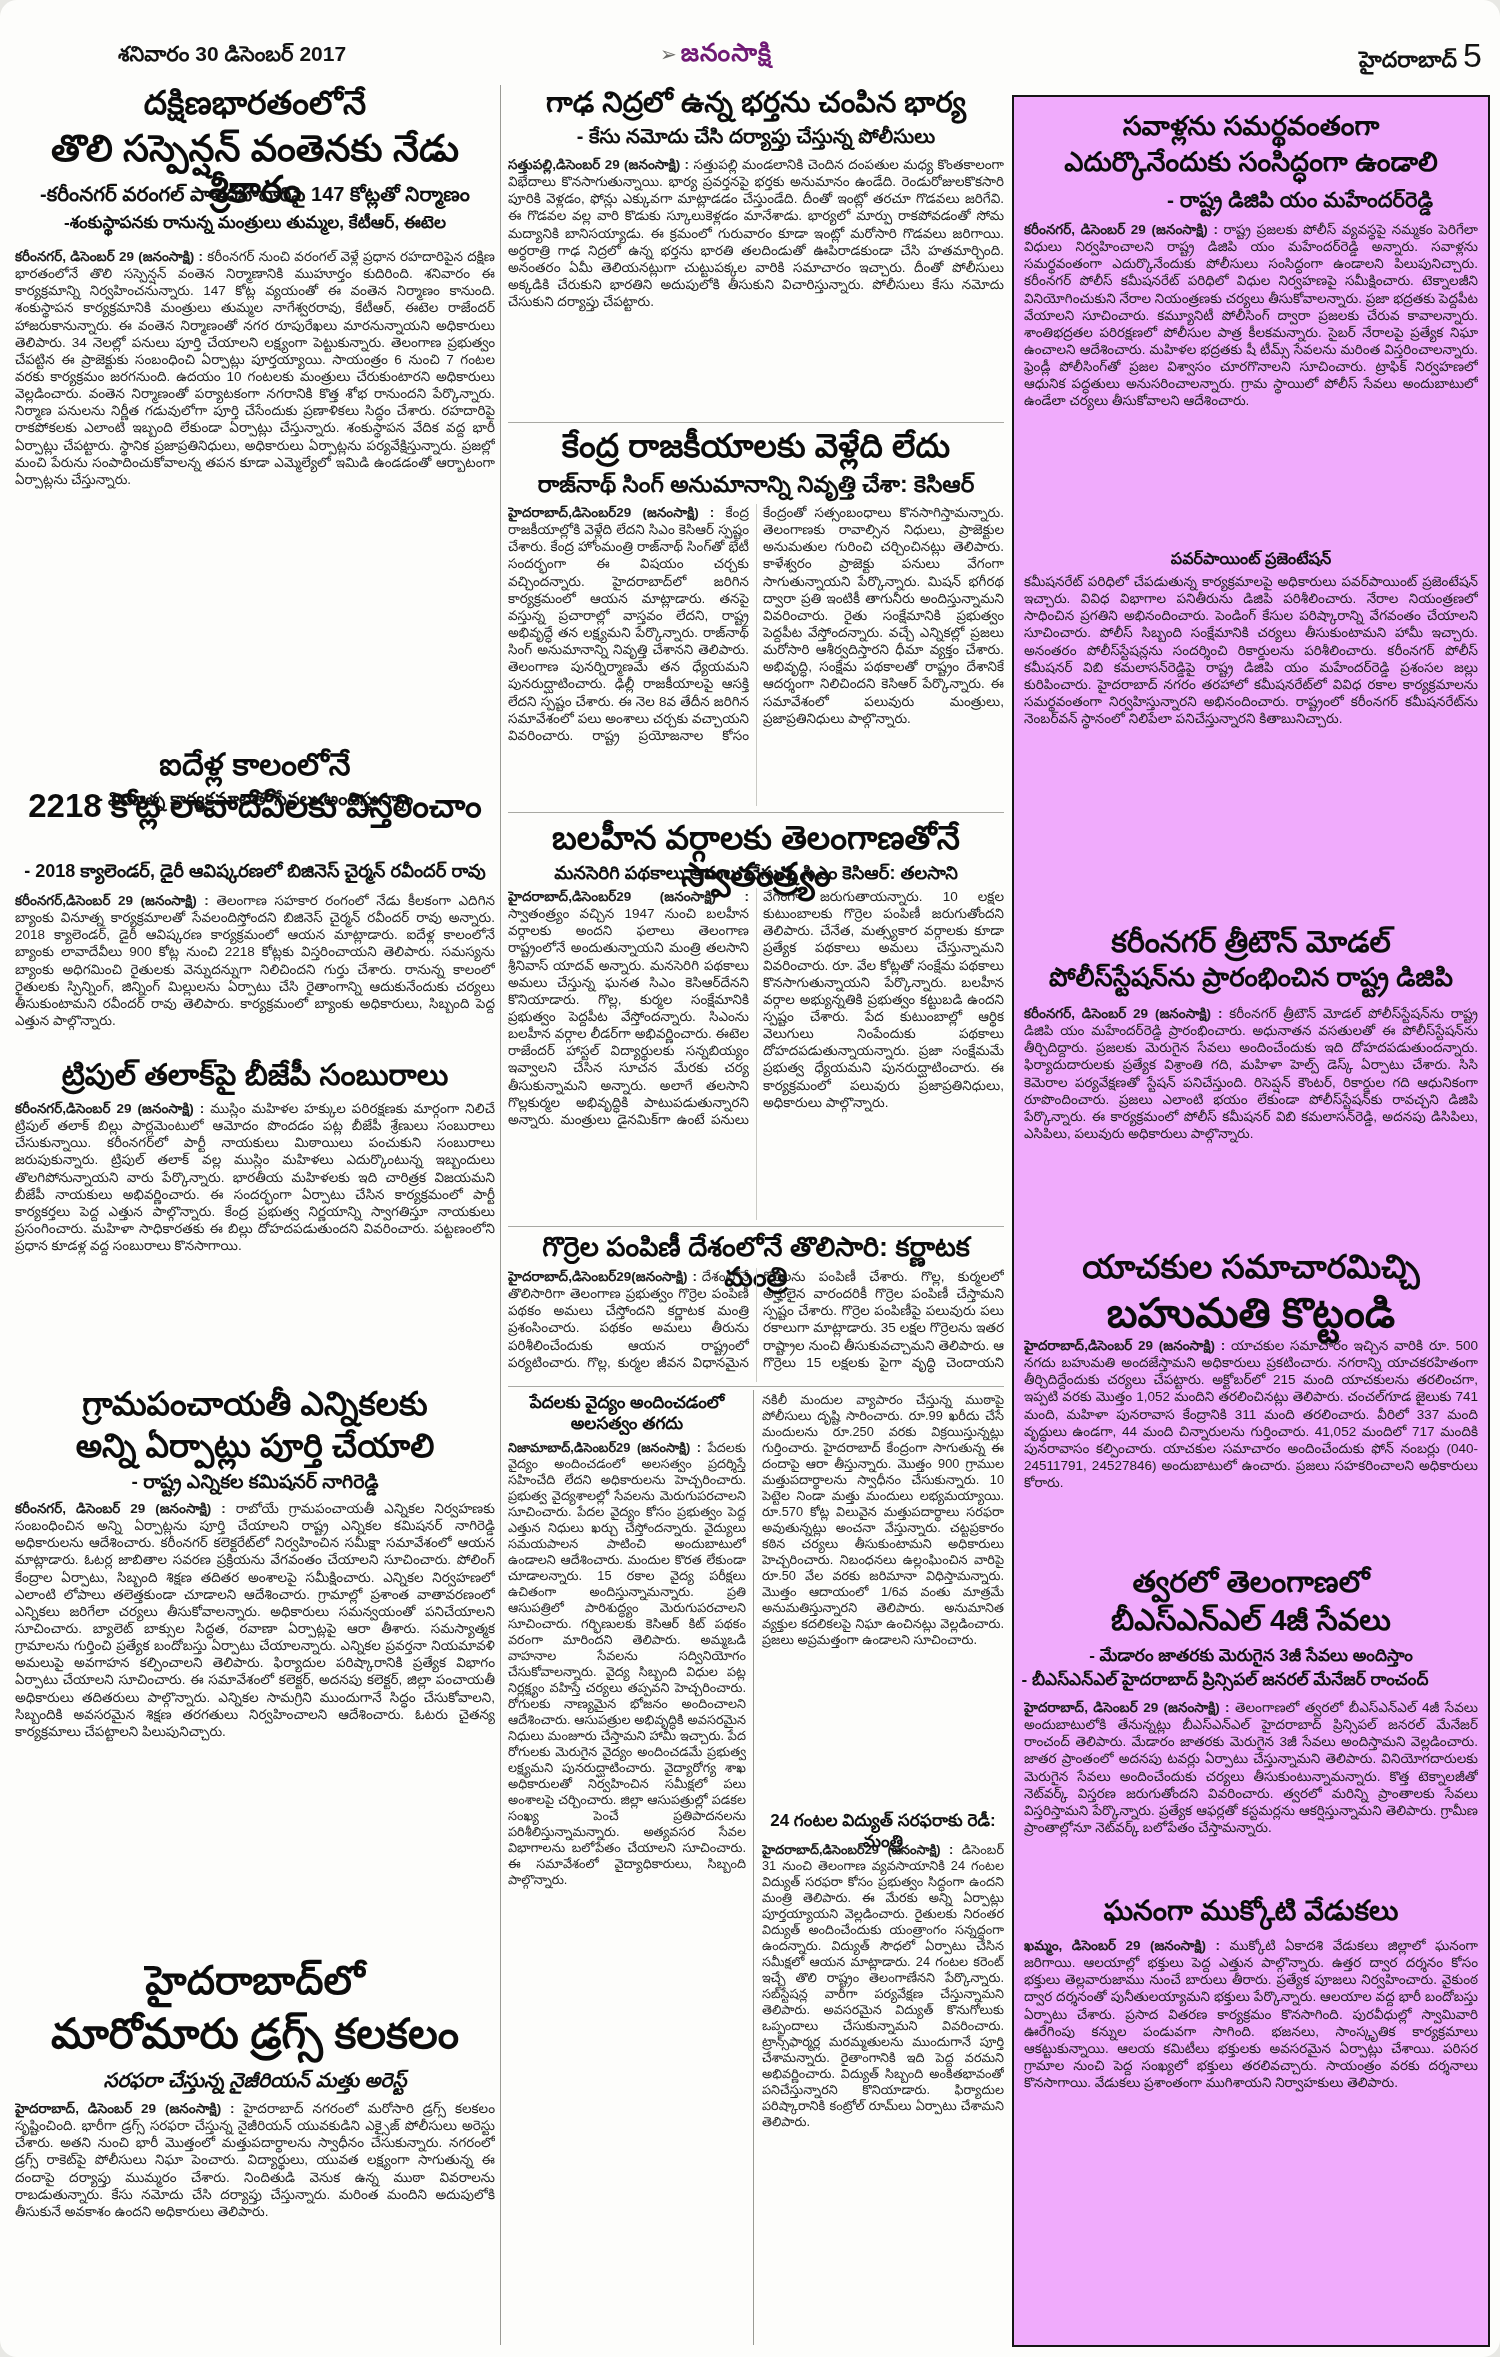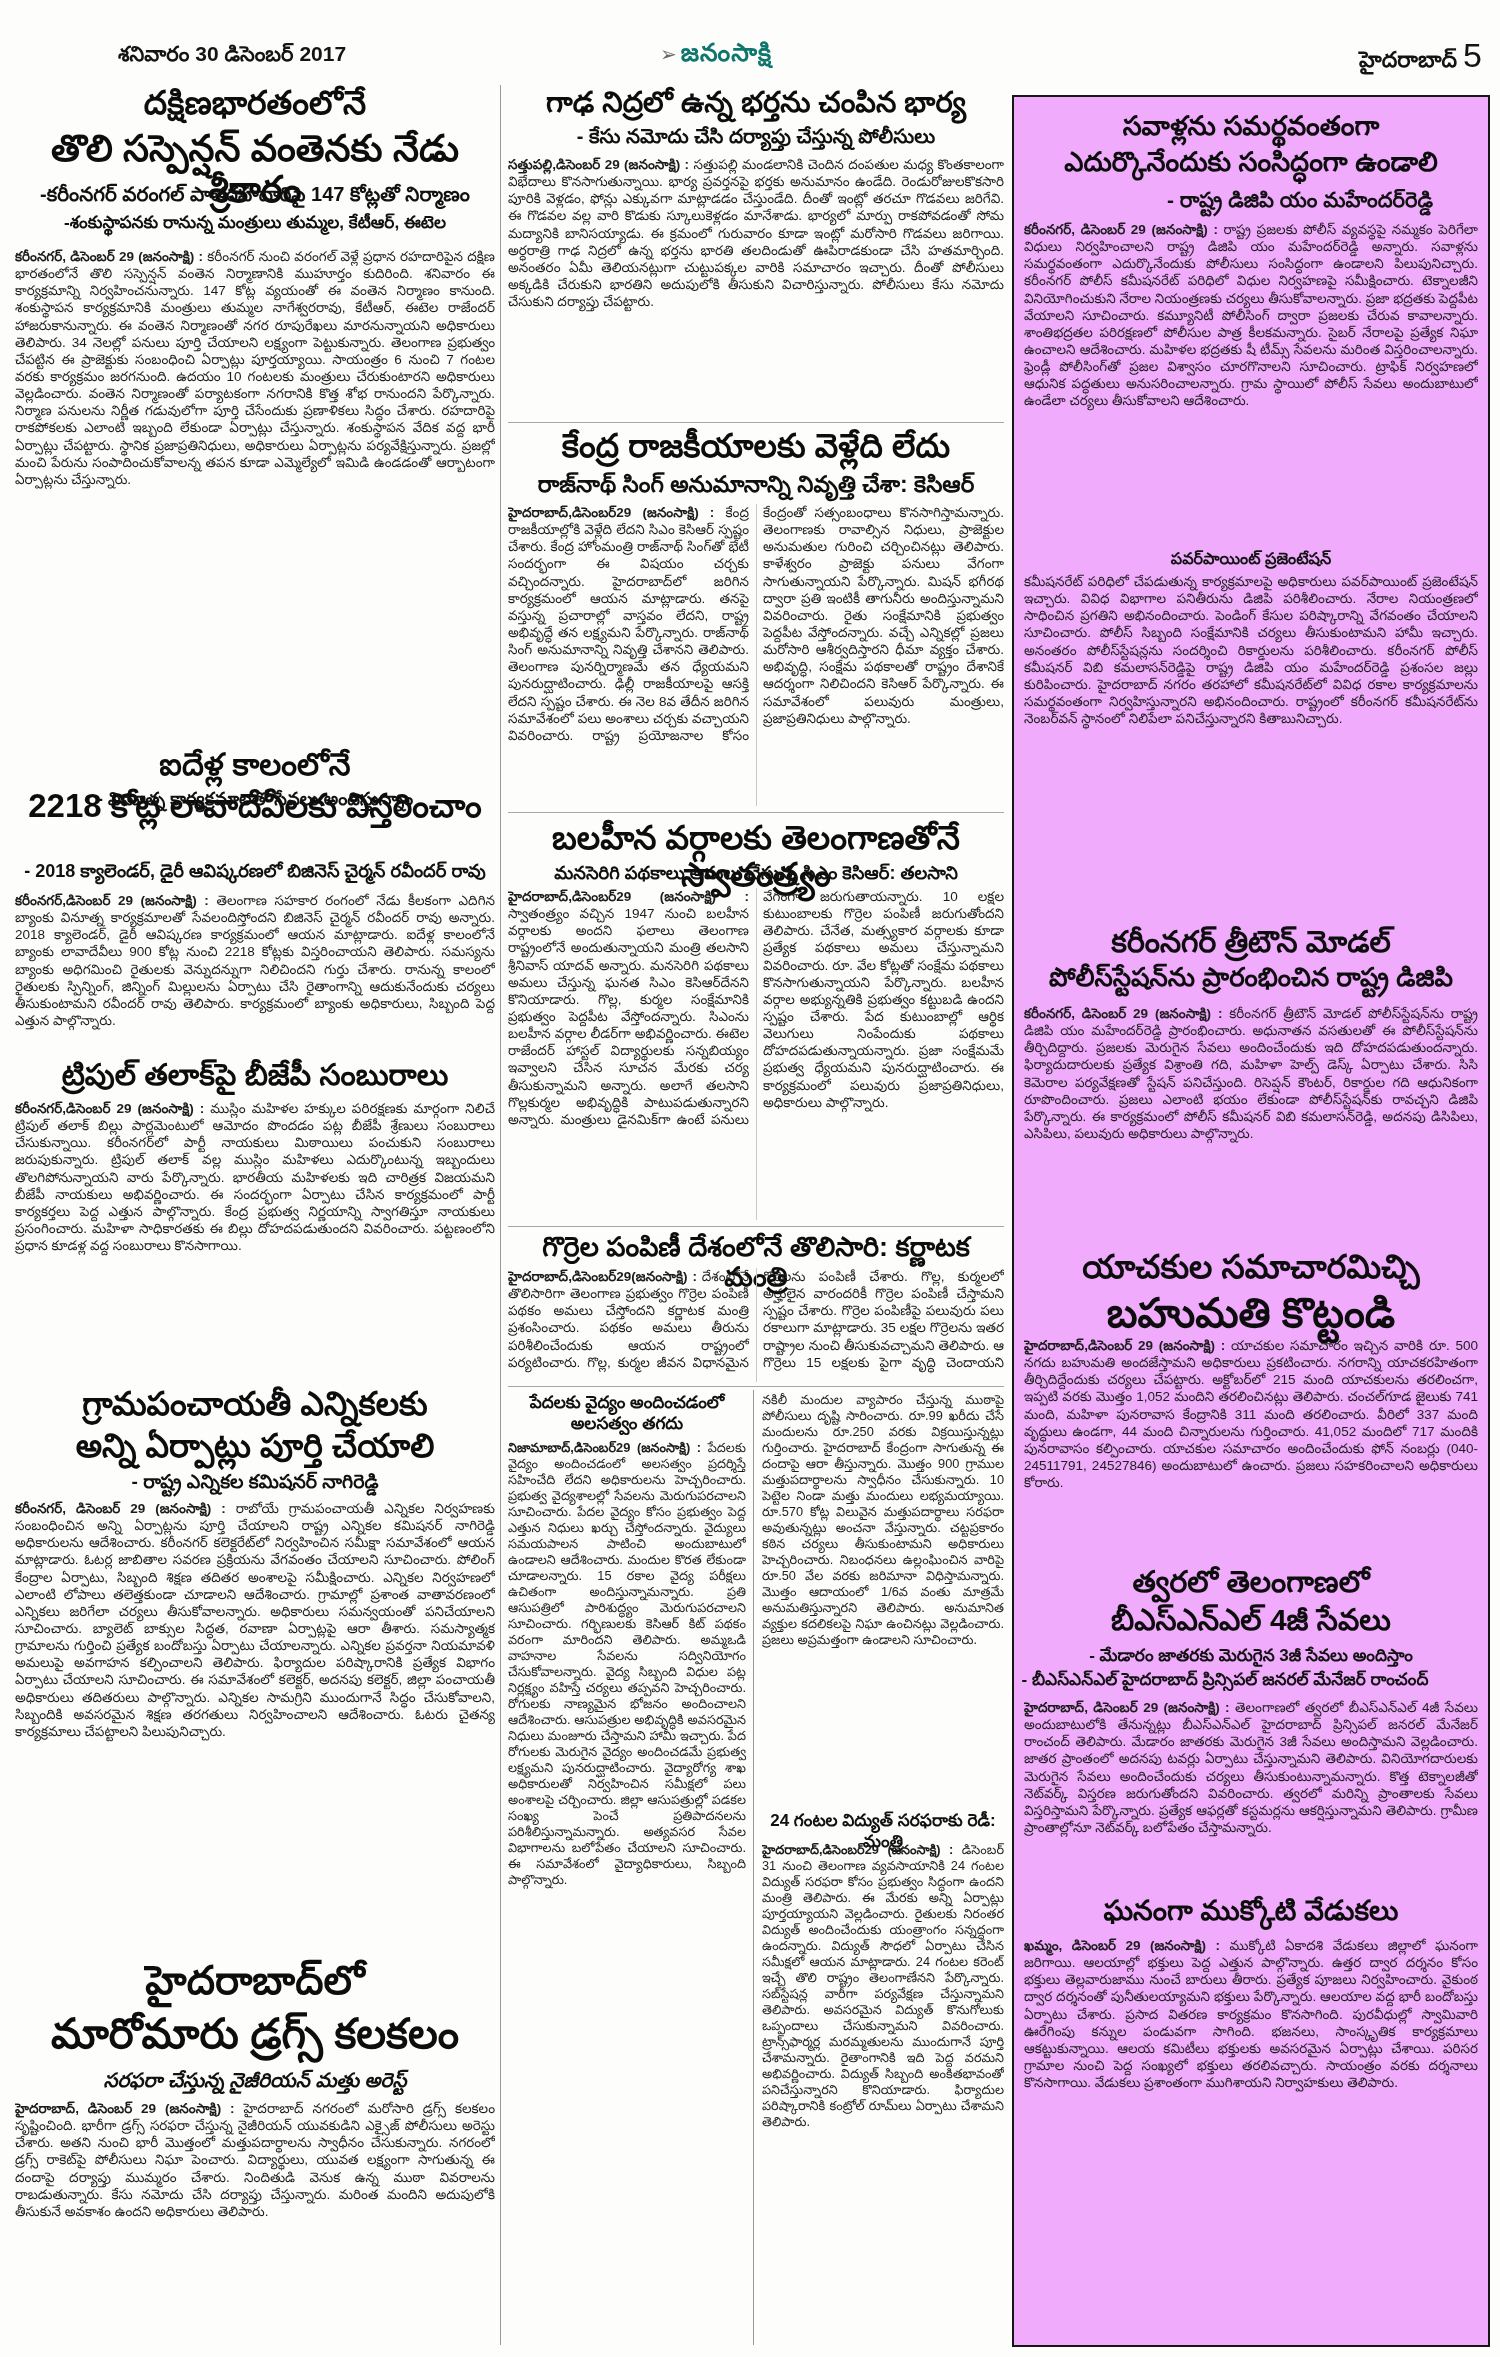--- a/index.html
+++ b/index.html
@@ -1,29 +1,29 @@
 <!DOCTYPE html>
 <html><head>
 <meta charset="utf-8">
 <style>
   html,body{margin:0;padding:0;}
   body{width:1500px;height:2357px;background:#e8e8e4;font-family:"Liberation Sans","DejaVu Sans",sans-serif;color:#141414;}
-  .page{position:relative;width:1500px;height:2357px;background:#fdfdfb;overflow:hidden;}
+  .page{position:relative;width:1500px;height:2357px;background:#fdfdfb;overflow:hidden;border-radius:17px;}
   .abs{position:absolute;}
   .hl{font-weight:bold;text-align:center;line-height:1.12;color:#0d0d0d;}
   .sub{font-weight:bold;text-align:center;line-height:1.25;color:#111;}
   .body{font-size:13.5px;line-height:1.27;text-align:justify;overflow:hidden;color:#1c1c1c;}
   .body.small{font-size:12.8px;line-height:1.25;}
   .dl{font-weight:bold;}
   .cols2{column-count:2;column-gap:14px;column-rule:1px solid #c9c9c4;}
   .vr{position:absolute;width:1px;background:#9a9a94;}
   .hrz{position:absolute;height:1px;background:#a8a8a2;}
   .box{position:absolute;border:2px solid #161616;background:#f0abfc;}
   .date{font-weight:bold;font-size:21px;}
-  .masthead{font-weight:bold;font-size:25px;color:#0f766e;letter-spacing:1px;text-align:center;}
+  .masthead{font-weight:bold;font-size:25px;color:#701a75;letter-spacing:1px;text-align:center;}
   .m-icon{color:#6a6a66;font-size:20px;margin-right:4px;}
   .city{font-weight:bold;font-size:22px;}
   .pageno{font-weight:normal;font-size:34px;margin-left:6px;}
 </style>
 </head>
 <body>
 
 <div class="page">
 
   <div class="abs date" style="left:118px;top:42px;">శనివారం 30 డిసెంబర్ 2017</div>

